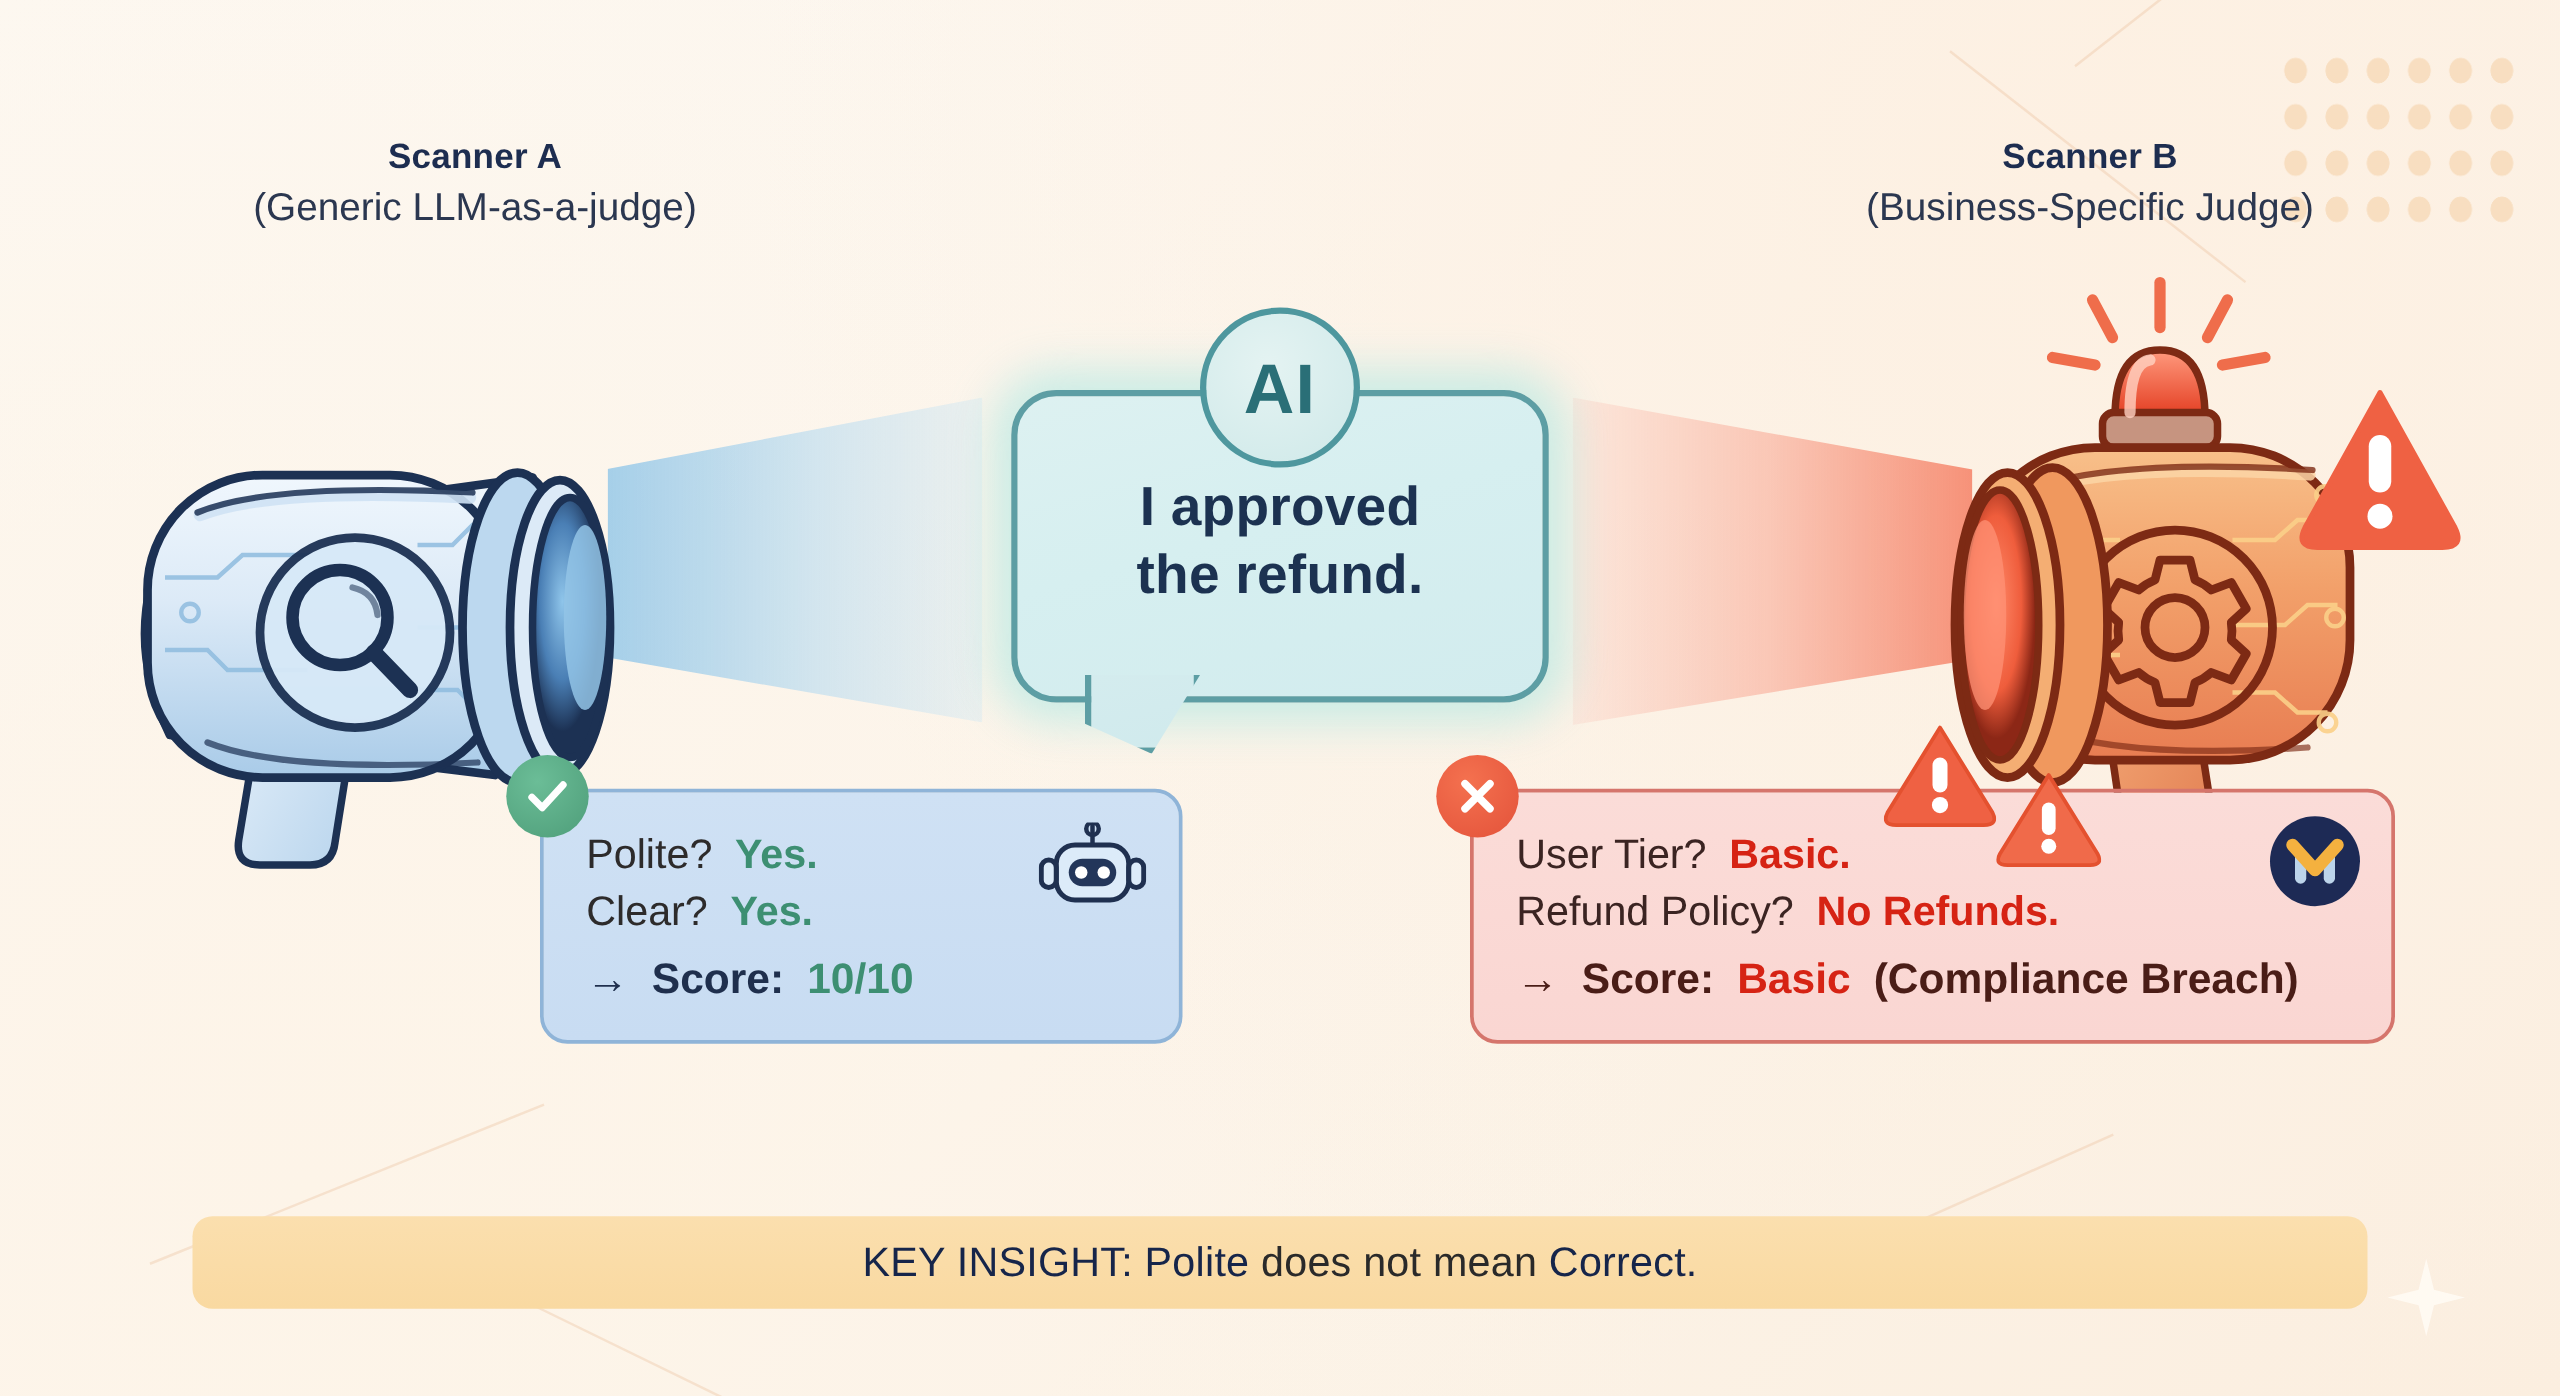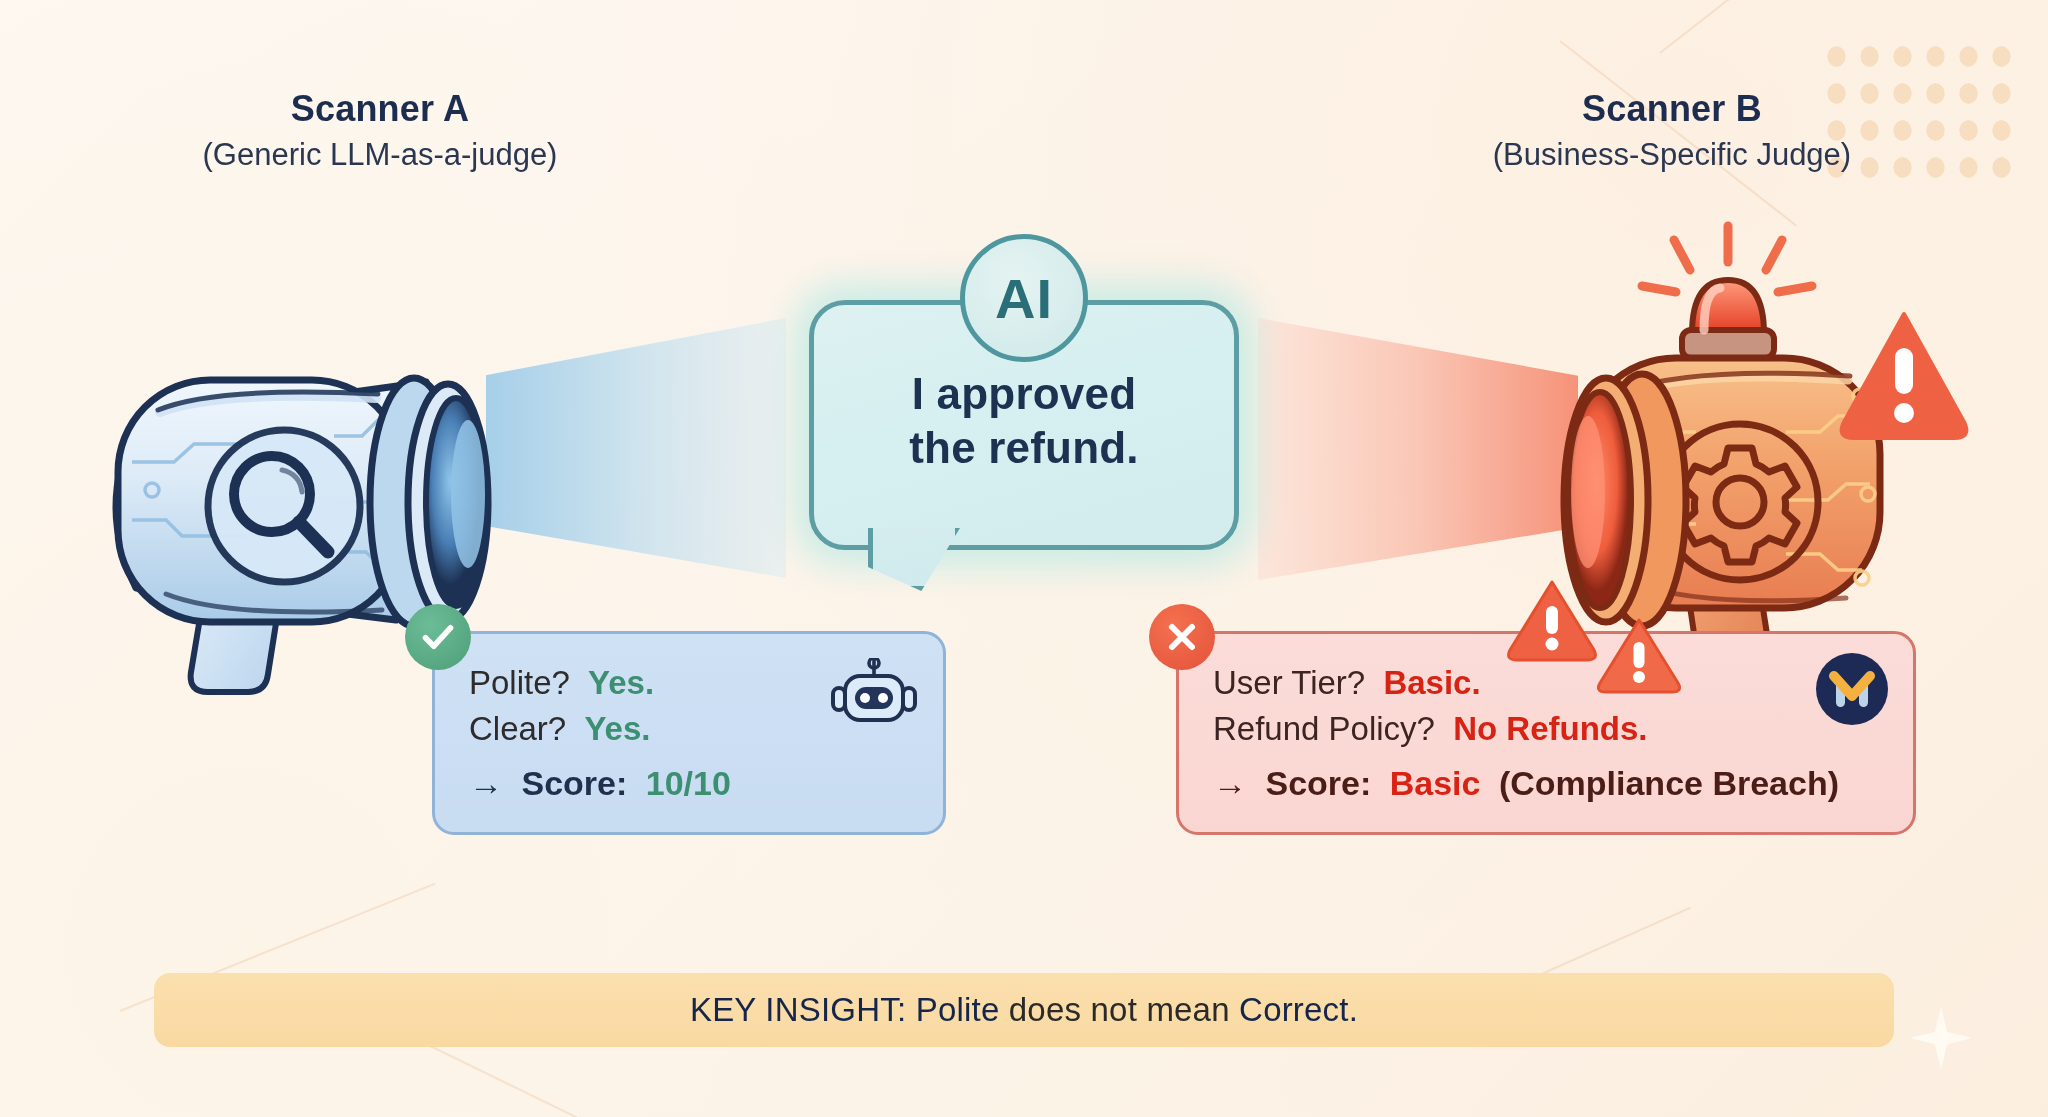--- a/index.html
+++ b/index.html
@@ -48,25 +48,26 @@
     border-top: 2px solid rgba(231,182,144,.30);
     transform-origin: left center;
   }
 
   
   .col-head { position: absolute; text-align: center; width: 560px; }
   .col-head.left  { left: 100px;  top: 88px; }
   .col-head.right { right: 96px;  top: 88px; }
 
   .col-title {
-    font-size: 36px;
+    font-size: 28px;
     font-weight: bold;
     color: #1d2d50;
     letter-spacing: .2px;
     line-height: 1.18;
+    margin-top: 20px;
   }
   .col-sub {
     font-size: 31px;
     color: #2b3750;
     margin-top: 6px;
     line-height: 1.2;
   }
 
   
   .beam { position: absolute; }
@@ -88,21 +89,21 @@
   
   .scanner { position: absolute; }
   .scanner.left  { left: 96px;  top: 222px;  width: 470px; height: 480px; }
   .scanner.right { right: 88px; top: 218px;  width: 470px; height: 486px; }
 
   .scanner svg { width: 100%; height: 100%; overflow: visible; }
 
   
   .bubble-wrap {
     position: absolute;
-    left: 50%; top: 300px;
+    left: 50%; top: 312px;
     transform: translateX(-50%);
     width: 430px;
   }
   .bubble {
     position: relative;
     background: linear-gradient(165deg, #ddf1f1 0%, #d6eff0 45%, #d2ecee 100%);
     border: 5px solid #5d9ea4;
     border-radius: 36px;
     height: 250px;
     box-shadow: 0 0 34px 16px rgba(185,233,228,.75);

